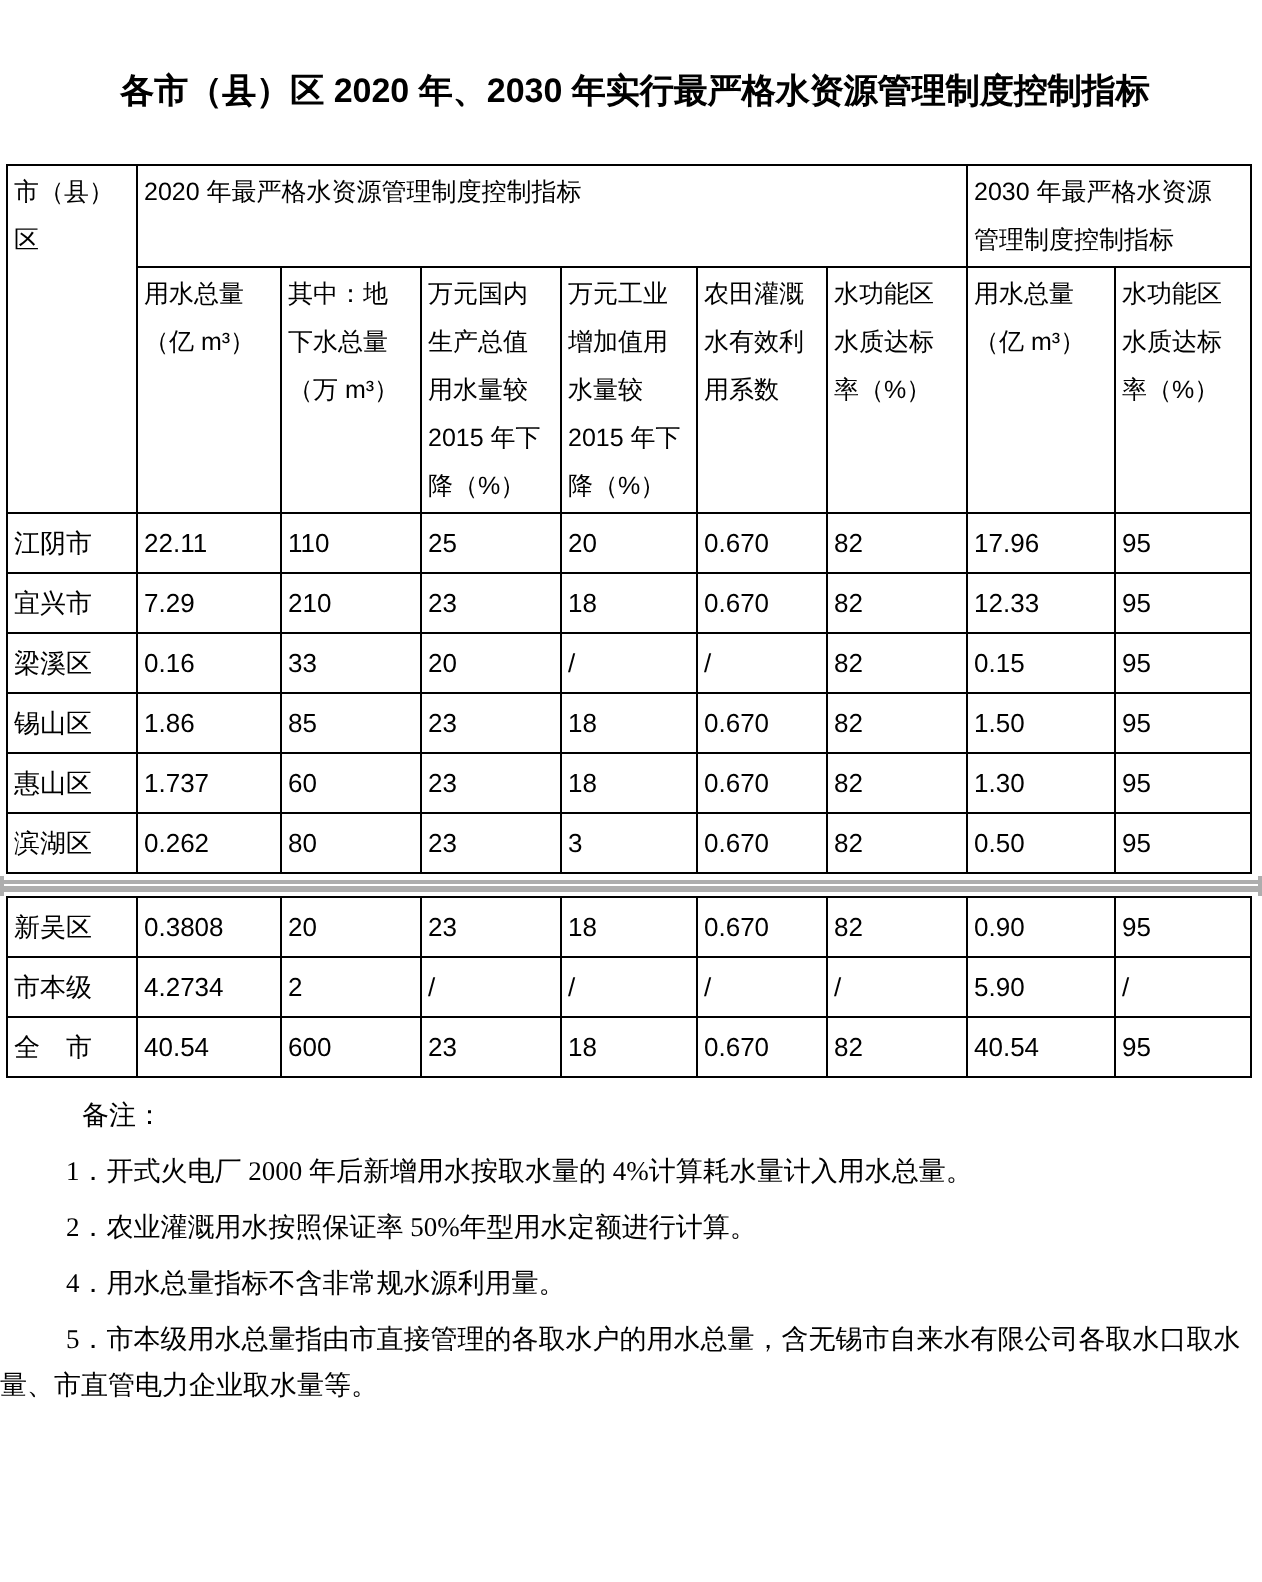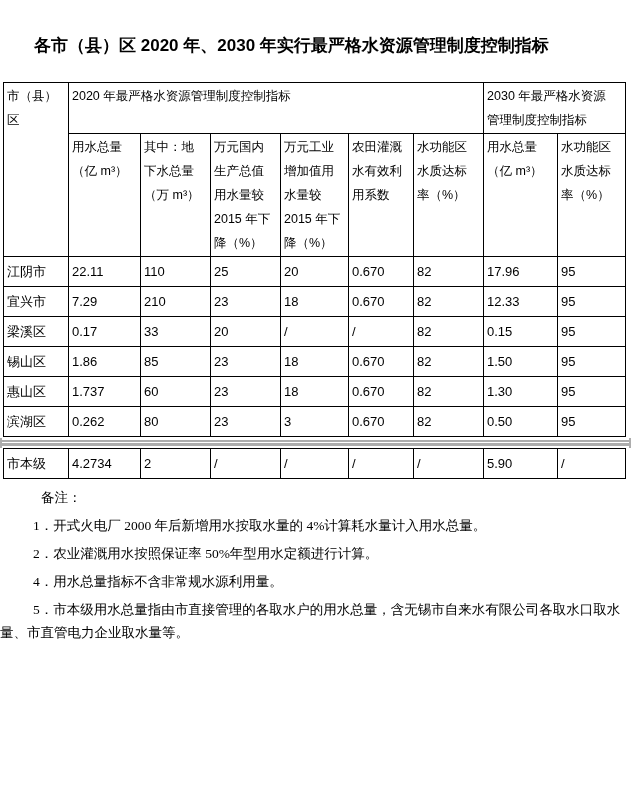--- a/index.html
+++ b/index.html
@@ -11,20 +11,21 @@
   }
   .page {
     position: relative;
     width: 631px;
     height: 791px;
     background: #ffffff;
     overflow: hidden;
   }
   .doc-title {
     padding: 27px 30px 0 34px;
+    text-align: center;
     font-size: 17px;
     font-weight: bold;
     line-height: 38px;
   }
   .tbl-wrap {
     margin-top: 17px;
     margin-left: 3px;
   }
   table.grid {
     border-collapse: collapse;
@@ -165,21 +166,21 @@
             <td>210</td>
             <td>23</td>
             <td>18</td>
             <td>0.670</td>
             <td>82</td>
             <td>12.33</td>
             <td>95</td>
           </tr>
           <tr class="row-std">
             <td>梁溪区</td>
-            <td>0.17</td>
+            <td>0.16</td>
             <td>33</td>
             <td>20</td>
             <td>/</td>
             <td>/</td>
             <td>82</td>
             <td>0.15</td>
             <td>95</td>
           </tr>
           <tr class="row-std">
             <td>锡山区</td>
@@ -232,29 +233,51 @@
           <col style="width:70px">
         <col style="width:70px">
           <col style="width:68px">
           <col style="width:65px">
         <col style="width:70px">
           <col style="width:74px">
           <col style="width:68px">
       </colgroup>
       <tbody>
           <tr class="row-std">
+            <td>新吴区</td>
+            <td>0.3808</td>
+            <td>20</td>
+            <td>23</td>
+            <td>18</td>
+            <td>0.670</td>
+            <td>82</td>
+            <td>0.90</td>
+            <td>95</td>
+          </tr>
+          <tr class="row-std">
             <td>市本级</td>
             <td>4.2734</td>
             <td>2</td>
             <td>/</td>
             <td>/</td>
             <td>/</td>
             <td>/</td>
             <td>5.90</td>
             <td>/</td>
+          </tr>
+          <tr class="row-std">
+            <td>全　市</td>
+            <td>40.54</td>
+            <td>600</td>
+            <td>23</td>
+            <td>18</td>
+            <td>0.670</td>
+            <td>82</td>
+            <td>40.54</td>
+            <td>95</td>
           </tr>
         </tbody>
     </table>
   </div>
 
   <div class="notes">
     <div class="note-label">备注：</div>
     <div>
         <div class="note-item">1．开式火电厂 2000 年后新增用水按取水量的 4%计算耗水量计入用水总量。</div>
         <div class="note-item">2．农业灌溉用水按照保证率 50%年型用水定额进行计算。</div>

